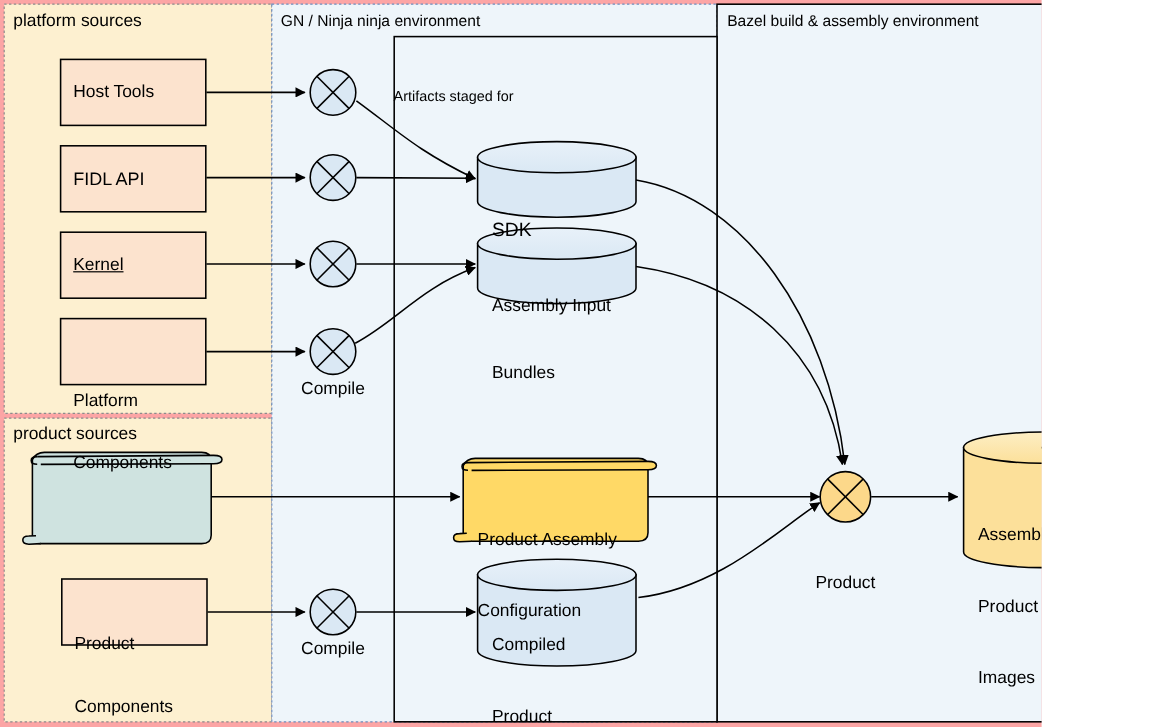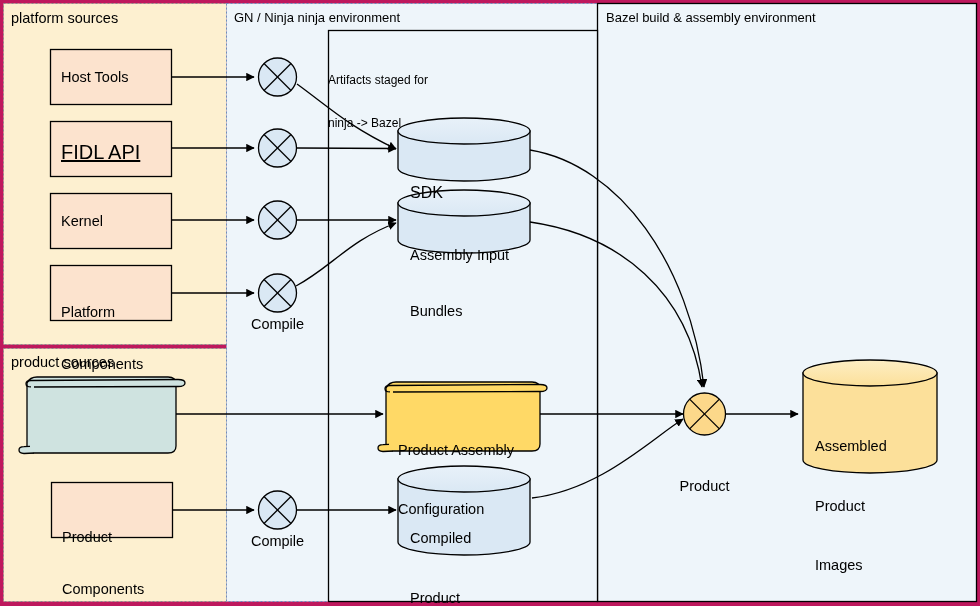--- a/index.html
+++ b/index.html
@@ -5,23 +5,23 @@
   html, body {
     margin: 0;
     padding: 0;
     background: #ffffff;
   }
   body {
     font-family: "Liberation Sans", sans-serif;
   }
   #canvas {
     position: relative;
-    width: 980px;
+    width: 868px;
     height: 606px;
-    background: #be185d;
+    background: #fca5a5;
     overflow: hidden;
   }
   #diagram-svg {
     position: absolute;
     left: 0;
     top: 0;
   }
   .lbl {
     position: absolute;
     font-family: "Liberation Sans", sans-serif;
@@ -173,30 +173,29 @@
   <div class="lbl" style="left:11px; top:10px; font-size:14.5px;">platform sources</div>
 
   <div class="lbl" style="left:11px; top:354px; font-size:14.5px;">product sources</div>
 
   <div class="lbl" style="left:234px; top:10px; font-size:13px;">GN / Ninja ninja environment</div>
 
   <div class="lbl" style="left:606px; top:10px; font-size:13px;text-align:center;">Bazel build &amp; assembly environment</div>
 
   <div class="lbl" style="left:328px; top:45px; width:270px; text-align:left; font-size:12px;">
     <div>Artifacts staged for</div>
-    <div>ninja -&gt; Bazel</div>
   </div>
 
   <div class="lbl" style="left:61px; top:69px; font-size:14.5px;">Host Tools</div>
 
-  <div class="lbl" style="left:61px; top:141px; font-size:20px;text-decoration:underline;">FIDL API</div>
-
-  <div class="lbl" style="left:61px; top:213px; font-size:14.5px;">Kernel</div>
-
-  <div class="lbl" style="left:61px; top:270px; font-size:14.5px;">
+  <div class="lbl" style="left:61px; top:141px; font-size:15px;">FIDL API</div>
+
+  <div class="lbl" style="left:61px; top:213px; font-size:14.5px;text-decoration:underline;">Kernel</div>
+
+  <div class="lbl" style="left:61px; top:292px; font-size:14.5px;">
     <div>Platform</div>
     <div>Components</div>
   </div>
 
   <div class="lbl" style="left:62px; top:495px; font-size:14.5px;">
     <div>Product</div>
     <div>Components</div>
   </div>
 
 

